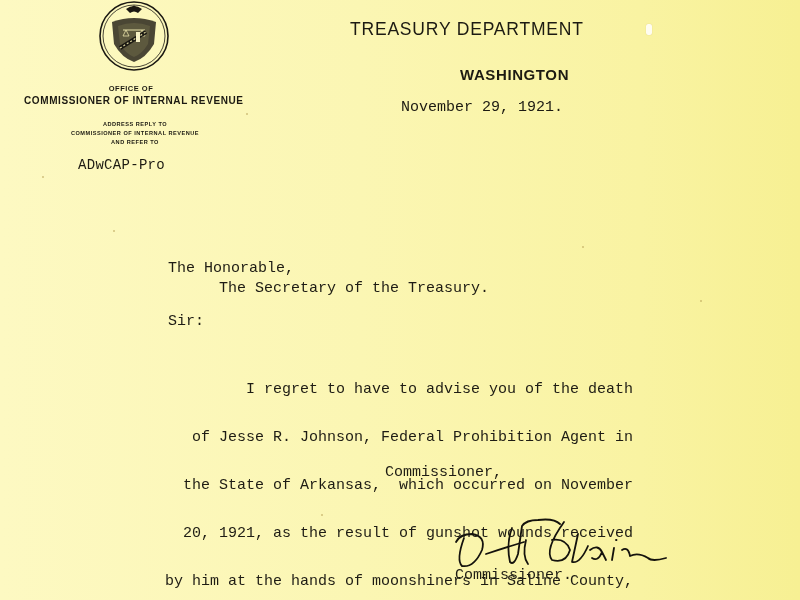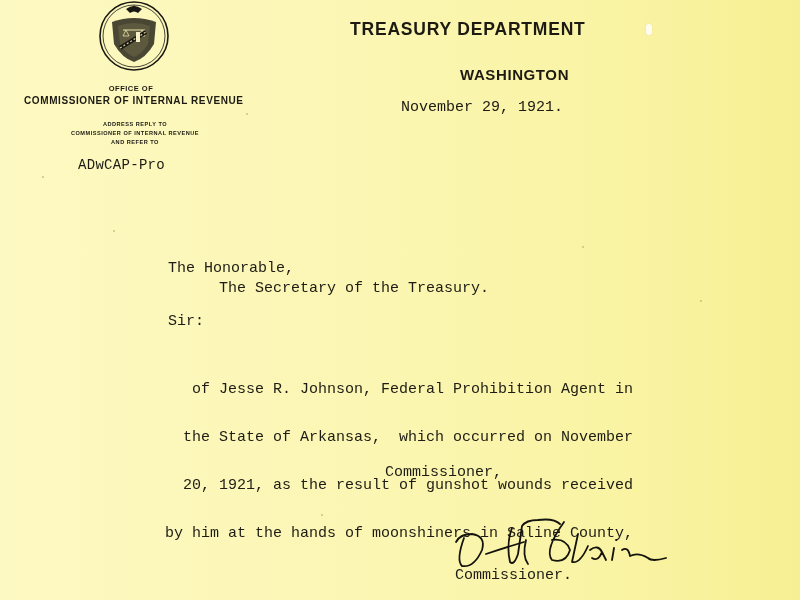--- a/index.html
+++ b/index.html
@@ -48,21 +48,21 @@
     .ref-code {
       left: 78px; top: 157px;
       font-family: "Liberation Mono", monospace;
       font-size: 14px; letter-spacing: 0.3px;
       white-space: nowrap;
     }
 
     .dept-title {
       left: 350px; top: 19px;
       font-family: "Liberation Sans", sans-serif;
-      font-weight: bold; font-size: 17.5px; letter-spacing: 0.8px;
+      font-weight: normal; font-size: 17.5px; letter-spacing: 0.8px;
       white-space: nowrap;
     }
     .dept-city {
       left: 460px; top: 66px;
       font-family: Liberation Sans, sans-serif;
       font-weight: bold; font-size: 15px; letter-spacing: 0.6px;
       white-space: nowrap;
     }
     .letter-date {
       left: 401px; top: 99px;
@@ -130,20 +130,21 @@
 <div class="abs dept-title">TREASURY DEPARTMENT</div>
 <div class="abs dept-city">WASHINGTON</div>
 <div class="abs letter-date">November 29, 1921.</div>
 <div class="tape"></div>
 
 <div class="abs tw salutation-1">The Honorable,</div>
 <div class="abs tw salutation-2">The Secretary of the Treasury.</div>
 <div class="abs tw greeting">Sir:</div>
 
 <div class="abs tw body-para">
+  <div>     I regret to have to advise you of the death</div>
   <div>of Jesse R. Johnson, Federal Prohibition Agent in</div>
   <div>the State of Arkansas,  which occurred on November</div>
   <div>20, 1921, as the result of gunshot wounds received</div>
   <div>by him at the hands of moonshiners in Saline County,</div>
   
 </div>
 
 <div class="abs tw closing">Commissioner,</div>
 
 <div class="abs signature">

